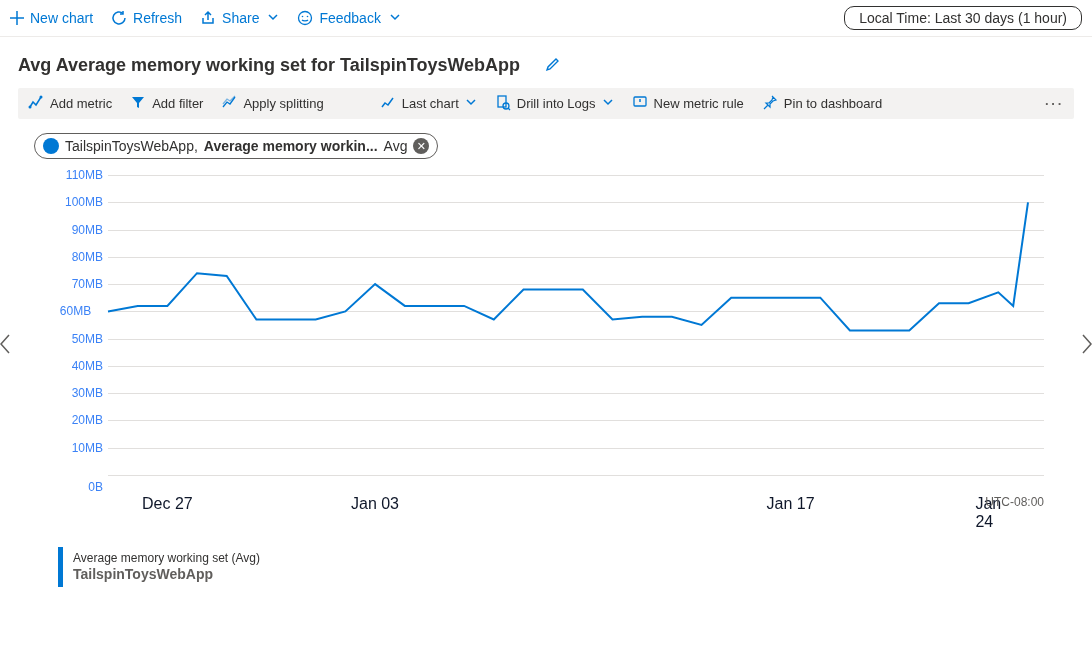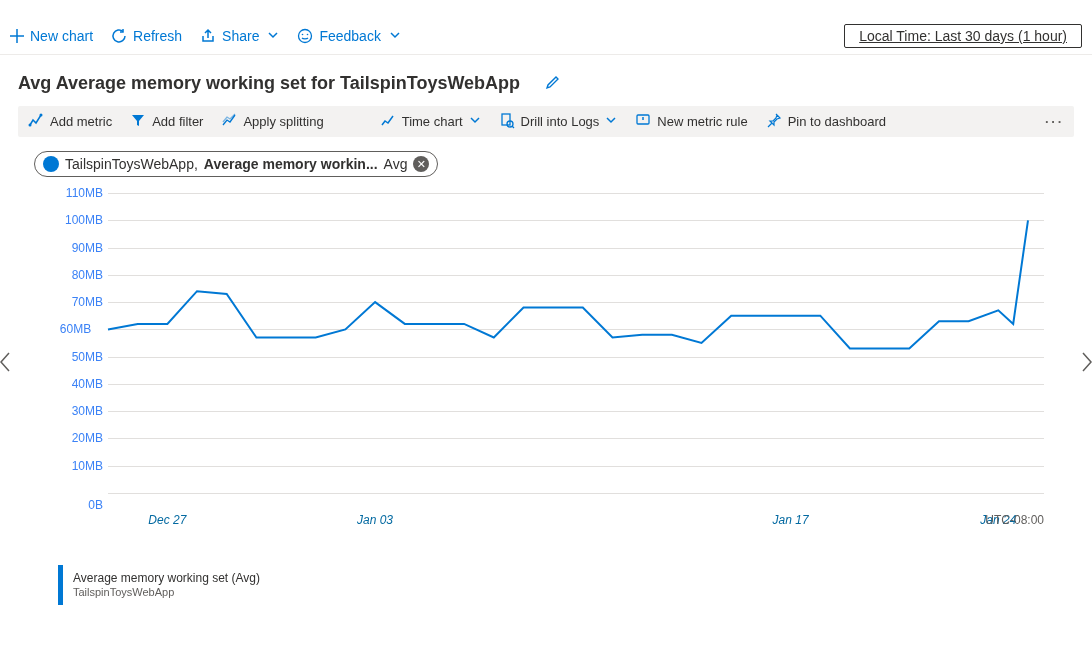--- a/index.html
+++ b/index.html
@@ -10,41 +10,39 @@
     color: #323130;
     background: #fff;
     width: 1092px;
   }
   .top-bar {
     display: flex;
     align-items: center;
     padding: 6px 10px;
     border-bottom: 1px solid #edebe9;
     gap: 18px;
-    margin-top: 18px;
   }
   .top-bar .spacer { flex: 1; }
   .tb-btn {
     display: inline-flex;
     align-items: center;
     gap: 6px;
     color: #0078d4;
     cursor: pointer;
     font-size: 14px;
   }
   .tb-btn .icon { display: inline-flex; }
   .tb-btn .chev { color: #0078d4; margin-left: 2px; }
   .time-range {
     border: 1px solid #323130;
-    border-radius: 2px;
+    border-radius: 10px;
     padding: 3px 14px;
     color: #323130;
     font-size: 14px;
     cursor: pointer;
-    text-decoration: underline;
   }
   .title-row {
     display: flex;
     align-items: center;
     padding: 18px 18px 12px 18px;
     gap: 24px;
   }
   .title-text {
     font-size: 18px;
     font-weight: 600;
@@ -142,24 +140,23 @@
   .plot svg { position: absolute; left: 60px; right: 0; top: 0; bottom: 0; }
   .x-axis {
     position: absolute;
     left: 60px;
     right: 0;
     bottom: -20px;
     height: 20px;
   }
   .x-label {
     position: absolute;
-    font-size: 12px;
-    color: #0369a1;
+    font-size: 16px;
+    color: #0f172a;
     transform: translateX(-50%);
-    font-style: italic;
   }
   .tz-label {
     position: absolute;
     right: 0;
     font-size: 12px;
     color: #605e5c;
   }
   .legend {
     margin: 20px 18px 18px 58px;
     display: flex;
@@ -168,21 +165,21 @@
   }
   .legend-bar {
     width: 5px;
     height: 40px;
     background: #0078d4;
   }
   .legend-text {
     line-height: 1.2;
   }
   .legend-title { font-size: 12px; color: #323130; }
-  .legend-sub { font-size: 11px; color: #605e5c; }
+  .legend-sub { font-size: 14px; color: #605e5c; font-weight: bold; }
   .legend-val {
     font-size: 20px;
     font-weight: 400;
     color: #323130;
   }
   .legend-unit { font-size: 12px; }
   svg { overflow: visible; }
   .more-icon { letter-spacing: 2px; font-weight: bold; color: #605e5c; cursor:pointer;}
 </style>
 </head>
@@ -278,21 +275,21 @@
     </span>
     <span>Apply splitting</span>
   </span>
   <span class="sep"></span>
   <span class="tool-btn">
     <span class="icon">
       <svg width="16" height="16" viewBox="0 0 16 16">
           <path d="M2 13l3-4 3 2 5-7" fill="none" stroke="#0078d4" stroke-width="1.5"></path>
         </svg>
     </span>
-    <span>Time chart</span>
+    <span>Last chart</span>
     <span class="chev">
       <svg width="12" height="12" viewBox="0 0 12 12">
           <path d="M2 4l4 4 4-4" fill="none" stroke="#0078d4" stroke-width="1.5"></path>
         </svg>
     </span>
   </span>
   <span class="tool-btn">
     <span class="icon">
       <svg width="16" height="16" viewBox="0 0 16 16">
           <rect x="3" y="2" width="8" height="11" fill="none" stroke="#0078d4" stroke-width="1.3"></rect>

